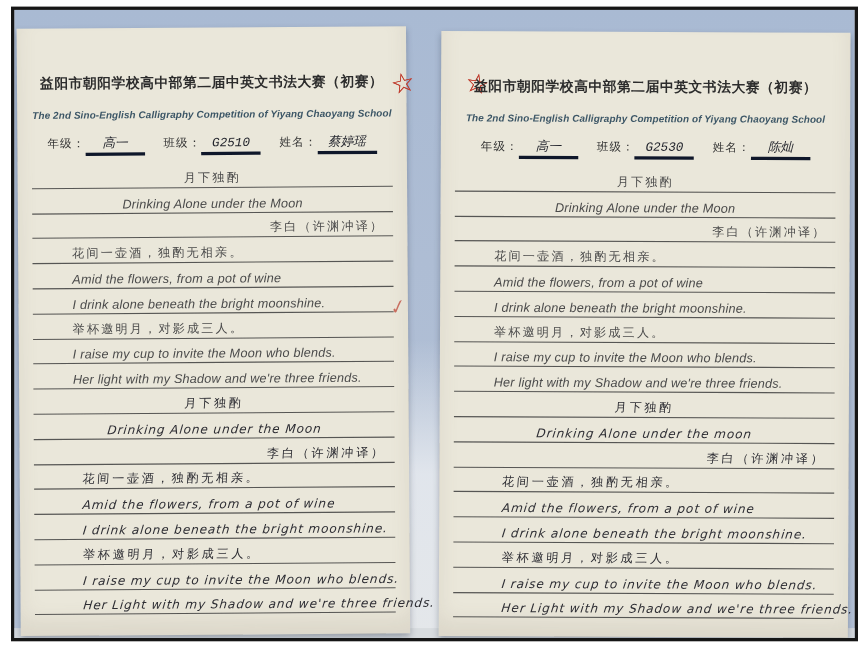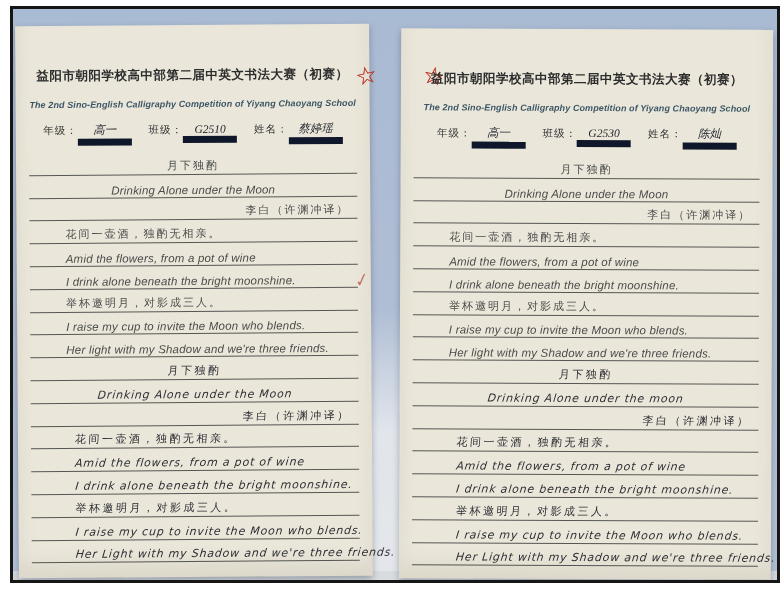--- a/index.html
+++ b/index.html
@@ -26,23 +26,23 @@
   .sheet-title { margin-top:42px; text-align:center; font-weight:bold;
                  font-size:12.5px; letter-spacing:.5px; color:#2c2c2c;
                  white-space:nowrap; position:relative; }
   .sheet-subtitle { margin-top:15px; text-align:center; font-style:italic; font-weight:bold;
                     font-size:9px; color:#3c5666; white-space:nowrap; letter-spacing:.1px; }
 
   .fields { margin-top:13px; text-align:center; font-size:10.5px; color:#333;
             white-space:nowrap; }
   .fields .lbl { letter-spacing:1px; }
   .fields .val { display:inline-block; min-width:54px; text-align:center;
-                 border-bottom:7px solid #0f172a; padding:0 6px 1px 6px;
+                 border-bottom:3px solid #0f172a; padding:0 6px 1px 6px;
                  font-style:italic; font-size:11.5px; color:#23252d;
-                 font-family:Liberation Serif, serif; margin-right:14px; }
+                 font-family:Liberation Mono, monospace; margin-right:14px; }
   .fields .val:last-child { margin-right:0; }
 
   .lines { margin-top:7px; }
   .row { height:22.8px; border-bottom:1.3px solid rgba(60,60,60,.85);
          display:flex; align-items:flex-end; padding-bottom:1px; position:relative; }
   .row.align-left   { justify-content:flex-start; padding-left:36px; }
   .row.align-center { justify-content:center; }
   .row.align-right  { justify-content:flex-end; padding-right:8px; }
 
   .row span { white-space:nowrap; }

